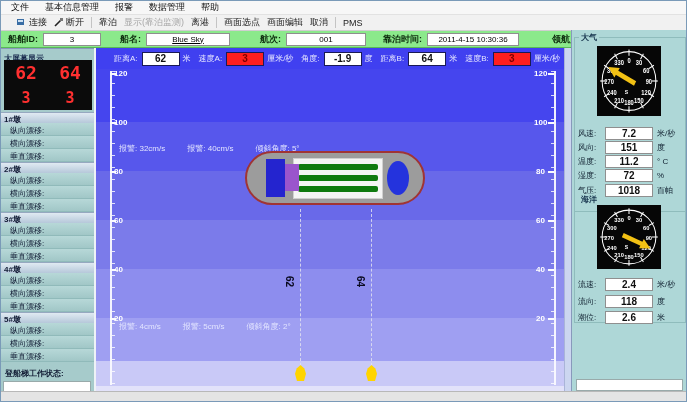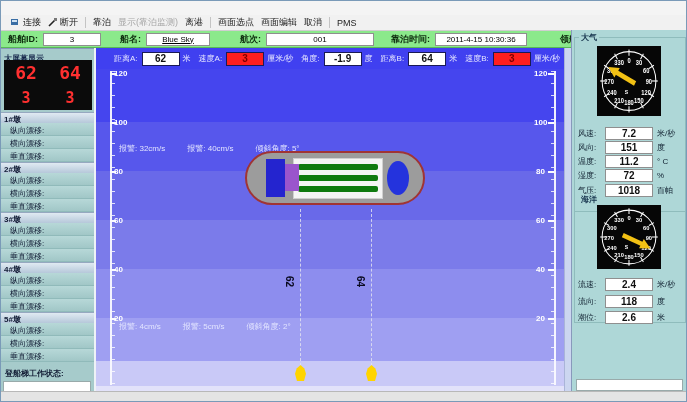--- a/index.html
+++ b/index.html
@@ -5,21 +5,21 @@
   html,body{margin:0;padding:0;background:#d8dde2;}
   *{box-sizing:border-box;}
   .window{position:relative;width:687px;height:402px;background:#f4f4f4;border:1px solid #7a9ab8;
           overflow:hidden;font-family:"Liberation Sans",sans-serif;font-size:9px;color:#111;}
 
   
   .menubar{position:absolute;left:0;top:0;width:100%;height:14px;background:#f7f7f7;
            border-bottom:1px solid #e2e2e2;display:flex;align-items:center;gap:16px;padding-left:10px;}
   .menu-item{cursor:default;}
   .toolbar{position:absolute;left:0;top:14px;width:100%;height:16px;background:#f1f1f1;
-           border-bottom:1px solid #cfcfcf;display:flex;align-items:center;gap:7px;padding-left:10px;}
+           border-bottom:1px solid #cfcfcf;display:flex;align-items:center;gap:7px;padding-left:16px;}
   .tbtn{display:flex;align-items:center;gap:3px;color:#222;}
   .tbtn.disabled{color:#a8a8a8;}
   .tsep{width:1px;height:11px;background:#c4c4c4;}
   .ticon{display:inline-block;width:9px;height:9px;}
 
   
   .infobar{position:absolute;left:0;top:30px;width:570px;height:17px;background:#8be98b;
            border-bottom:1px solid #58b858;display:flex;align-items:center;gap:5px;padding:0 7px;}
   .ib-label{font-weight:bold;color:#0e2c0e;white-space:nowrap;}
   .ib-box{background:#fff;border:1px solid #8f8f8f;height:13px;font-size:8px;text-align:center;
@@ -98,20 +98,27 @@
   .rp-white{position:absolute;left:4px;right:5px;top:349px;height:12px;background:#fff;border:1px solid #9aa;}
 
   .statusbar{position:absolute;left:0;bottom:0;width:100%;height:10px;background:#e4e4e4;
              border-top:1px solid #b8b8b8;}
 </style>
 </head>
 <body>
 
 <div class="window">
 
+  <div class="menubar">
+    <span class="menu-item">文件</span>
+    <span class="menu-item">基本信息管理</span>
+    <span class="menu-item">报警</span>
+    <span class="menu-item">数据管理</span>
+    <span class="menu-item">帮助</span>
+  </div>
 
   <div class="toolbar">
     <span class="tbtn">
       <svg class="ticon" viewBox="0 0 9 9">
           <rect x="0" y="1" width="7" height="6" fill="#3a6ea5"></rect>
           <rect x="1" y="2" width="5" height="2" fill="#cfe2f3"></rect>
         </svg>
       <span>连接</span>
     </span>
     <span class="tbtn">
@@ -130,23 +137,23 @@
     <span class="tbtn">画面编辑</span>
     <span class="tbtn">取消</span>
     <span class="tsep"></span>
     <span class="tbtn">PMS</span>
   </div>
 
   <div class="infobar">
     <span class="ib-label">船舶ID:</span>
     <input class="ib-box" style="width: 58px;" readonly="" value="3">
     <span class="ib-label" style="margin-left:14px">船名:</span>
-    <input class="ib-box" style="width: 64px; text-decoration: underline;" readonly="" value="Blue Sky">
+    <input class="ib-box" style="width: 84px; text-decoration: underline;" readonly="" value="Blue Sky">
     <span class="ib-label" style="margin-left:25px">航次:</span>
-    <input class="ib-box" style="width: 108px;" readonly="" value="001">
+    <input class="ib-box" style="width: 80px;" readonly="" value="001">
     <span class="ib-label" style="margin-left:12px">靠泊时间:</span>
     <input class="ib-box" style="width: 92px;" readonly="" value="2011-4-15 10:30:36">
     <span class="ib-label" style="margin-left:28px">领航员:</span>
     <input class="ib-box" style="width: 56px;" readonly="" value="张涛">
   </div>
 
   <div class="sidebar">
     <div class="sb-title">大屏幕显示</div>
     <div class="display-panel">
       <span class="dp-big">62</span>

